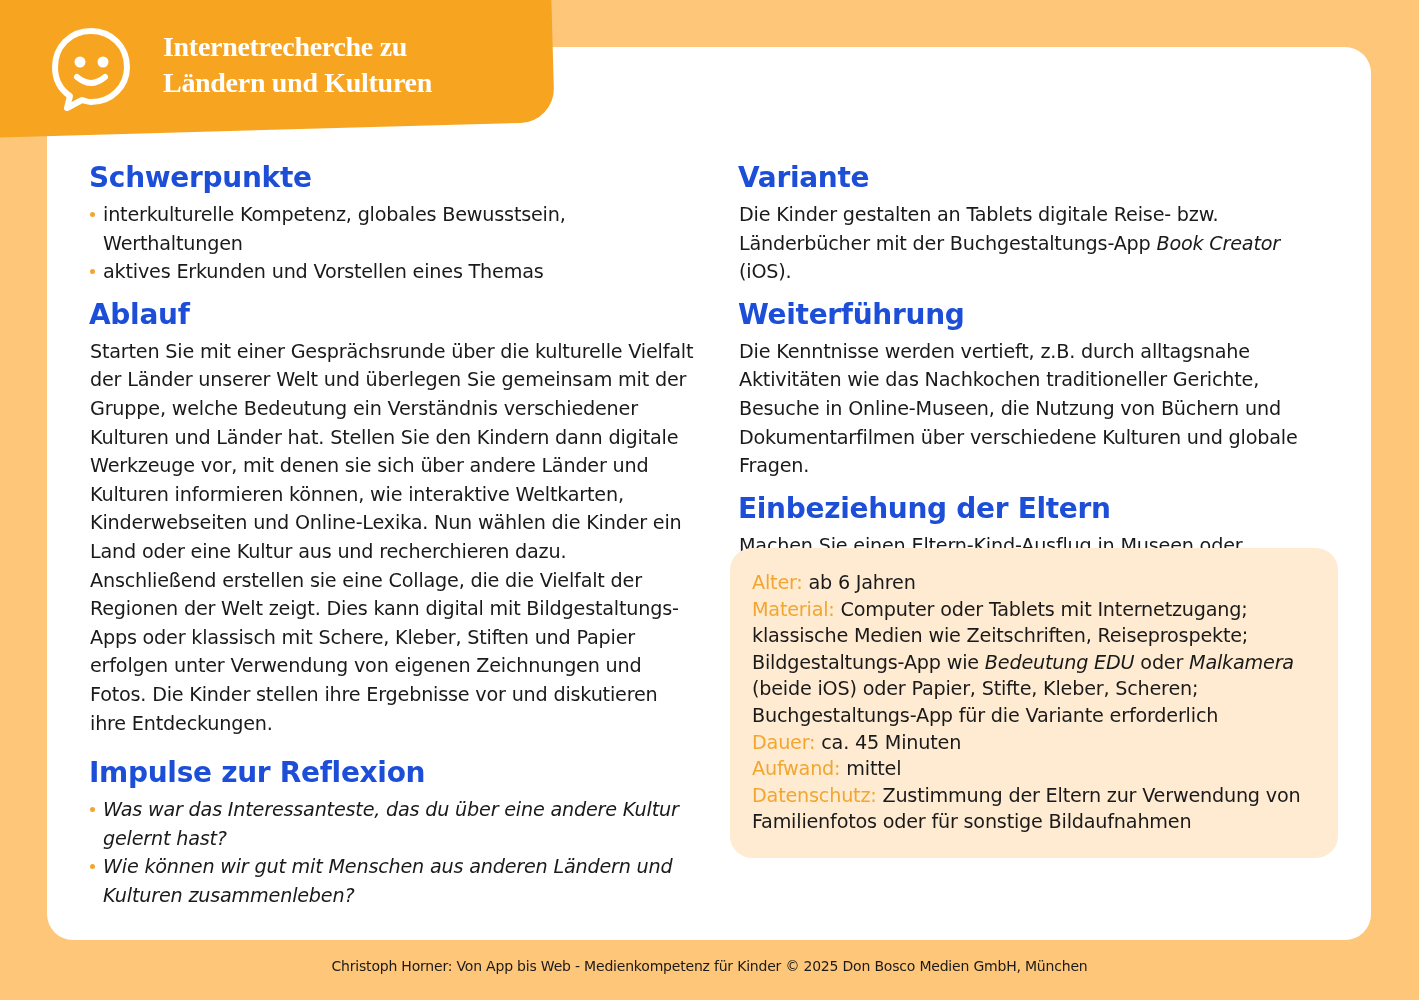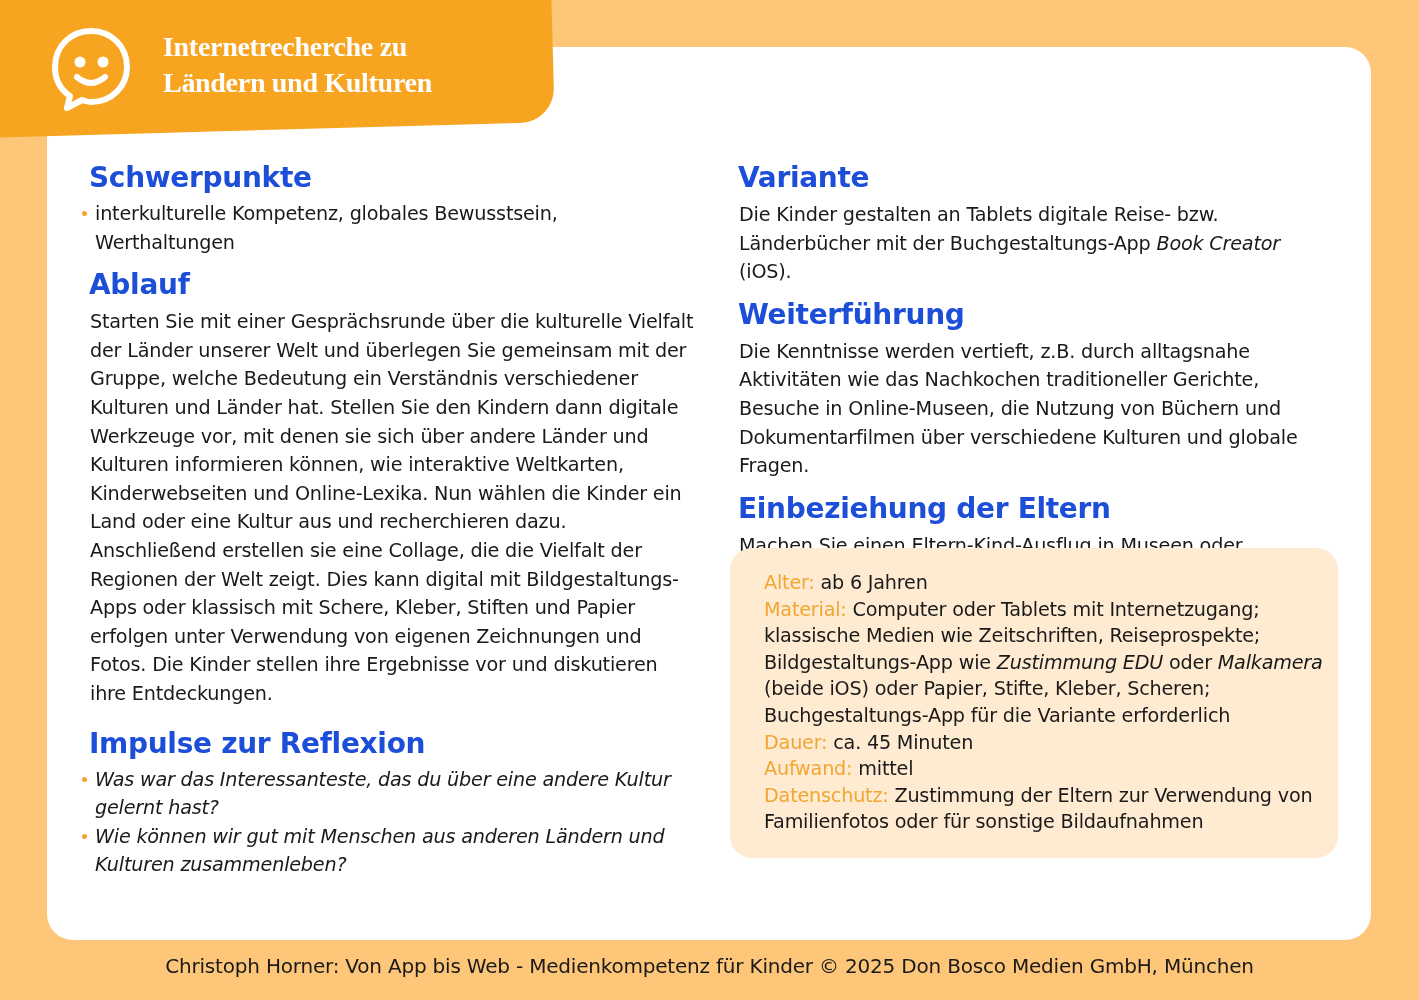--- a/index.html
+++ b/index.html
@@ -44,43 +44,43 @@
     letter-spacing: -0.2px;
   }
   .col.left { left: 82px; width: 620px; }
   .col.right { left: 731px; width: 612px; }
   h2 {
     margin: 7px; font-size: 28px; line-height: 30px;
     color: #1d4ed8; font-weight: bold; letter-spacing: -0.3px;
   }
   p { margin: 8px; }
   .section { margin-bottom: 13px; }
-  ul { list-style: none; margin: 0; padding: 0; }
+  ul { list-style: none; margin: 8px; padding: 0; }
   li { position: relative; padding-left: 13px; }
   li::before {
     content: ""; position: absolute; left: 0; top: 11px;
     width: 5px; height: 5px; border-radius: 50%;
     background: #F2A630;
   }
   .italic { font-style: italic; }
   .infobox {
     position: absolute; left: 730px; top: 548px;
     width: 608px; height: 310px;
     background: #FEEBD2;
     border-radius: 22px;
   }
   .info-content {
-    position: absolute; left: 34px; top: 22px; width: 570px;
+    position: absolute; left: 22px; top: 22px; width: 570px;
     font-size: 19.2px; line-height: 26.6px; letter-spacing: -0.2px;
   }
   .info-label { color: #F2A630; }
   .footer {
     position: absolute; left: 0; width: 1419px; top: 955px;
     text-align: center;
-    font-size: 20px; line-height: 22px; color: #1a1a1a;
+    font-size: 14px; line-height: 22px; color: #1a1a1a;
     letter-spacing: -0.2px;
   }
 </style>
 </head>
 <body>
 
 <div class="card"></div>
 
 <div class="banner"></div>
 <div class="banner-inner">
@@ -94,20 +94,21 @@
     <div>Internetrecherche zu</div>
     <div>Ländern und Kulturen</div>
   </div>
 </div>
 
 <div class="col left">
   <div class="section">
     <h2>Schwerpunkte</h2>
     <ul>
       <li>interkulturelle Kompetenz, globales Bewusstsein, Werthaltungen</li>
+      <li>aktives Erkunden und Vorstellen eines Themas</li>
     </ul>
   </div>
   <div class="section" style="margin-bottom:20px;">
     <h2>Ablauf</h2>
     <p style="hyphens:auto;" lang="de">Starten Sie mit einer Gesprächsrunde über die kulturelle Vielfalt der Länder unserer Welt und überlegen Sie gemeinsam mit der Gruppe, welche Bedeutung ein Verständnis verschiedener Kulturen und Länder hat. Stellen Sie den Kindern dann digitale Werkzeuge vor, mit denen sie sich über andere Länder und Kulturen informieren können, wie interaktive Weltkarten, Kinderwebseiten und Online-Lexika. Nun wählen die Kinder ein Land oder eine Kultur aus und recherchieren dazu. Anschließend erstellen sie eine Collage, die die Vielfalt der Regionen der Welt zeigt. Dies kann digital mit Bildgestaltungs-Apps oder klassisch mit Schere, Kleber, Stiften und Papier erfolgen unter Verwendung von eigenen Zeichnungen und Fotos. Die Kinder stellen ihre Ergebnisse vor und diskutieren ihre Entdeckungen.</p>
   </div>
   <div class="section">
     <h2>Impulse zur Reflexion</h2>
     <ul>
       <li class="italic">Was war das Interessanteste, das du über eine andere Kultur gelernt hast?</li>
@@ -132,21 +133,21 @@
     <p lang="de" style="hyphens:auto;">Machen Sie einen Eltern-Kind-Ausflug in Museen oder interreligiöse Exkursionen in nahe gelegene Gotteshäuser oder Kulturzentren.</p>
   </div>
 </div>
 
 <div class="infobox">
   <div class="info-content" lang="de" style="hyphens:auto;">
     <div>
       <span class="info-label">Alter:</span><span> ab 6 Jahren</span>
     </div>
     <div>
-      <span class="info-label">Material:</span><span> Computer oder Tablets mit Internetzugang; klassische Medien wie Zeitschriften, Reiseprospekte; Bildgestaltungs-App wie </span><span class="italic">Zustimmung EDU</span><span> oder </span><span class="italic">Malkamera</span><span> (beide iOS) oder Papier, Stifte, Kleber, Scheren; Buchgestaltungs-App für die Variante erforderlich</span>
+      <span class="info-label">Material:</span><span> Computer oder Tablets mit Internetzugang; klassische Medien wie Zeitschriften, Reiseprospekte; Bildgestaltungs-App wie </span><span class="italic">Bedeutung EDU</span><span> oder </span><span class="italic">Malkamera</span><span> (beide iOS) oder Papier, Stifte, Kleber, Scheren; Buchgestaltungs-App für die Variante erforderlich</span>
     </div>
     <div>
       <span class="info-label">Dauer:</span><span> ca. 45 Minuten</span>
     </div>
     <div>
       <span class="info-label">Aufwand:</span><span> mittel</span>
     </div>
     <div>
       <span class="info-label">Datenschutz:</span><span> Zustimmung der Eltern zur Verwendung von Familienfotos oder für sonstige Bildaufnahmen</span>
     </div>

